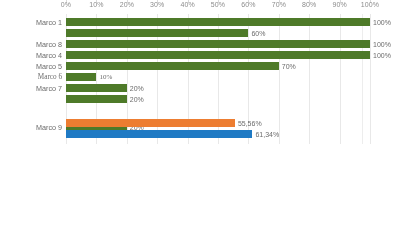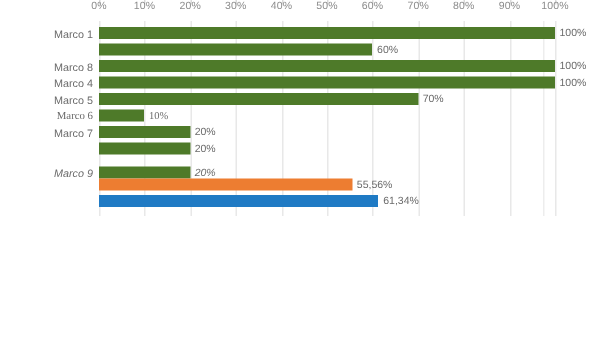--- a/index.html
+++ b/index.html
@@ -175,21 +175,21 @@
       </div>
       <div class="row" style="top: 83px;">
         <div class="cat-label">Marco 7</div>
         <div class="bar green" style="width: 60.8px; background: rgb(78, 122, 41);"></div>
         <div class="val-label" style="left: 129.8px;">20%</div>
       </div>
       <div class="row" style="top: 94px;">
         <div class="bar green" style="width: 60.8px; background: rgb(78, 122, 41);"></div>
         <div class="val-label" style="left: 129.8px;">20%</div>
       </div>
-      <div class="row" style="top: 110px; font-style: italic;">
+      <div class="row" style="top: 122px;">
         <div class="cat-label">Marco 9</div>
         <div class="bar green" style="width: 60.8px; background: rgb(78, 122, 41);"></div>
         <div class="val-label" style="left: 129.8px;">20%</div>
       </div>
       <div class="row" style="top: 118px;">
         <div class="bar orange" style="width: 168.902px; background: rgb(237, 125, 49);"></div>
         <div class="val-label" style="left: 237.902px;">55,56%</div>
       </div>
       <div class="row" style="top: 129px;">
         <div class="bar blue" style="width: 186.474px; background: rgb(31, 122, 196);"></div>

